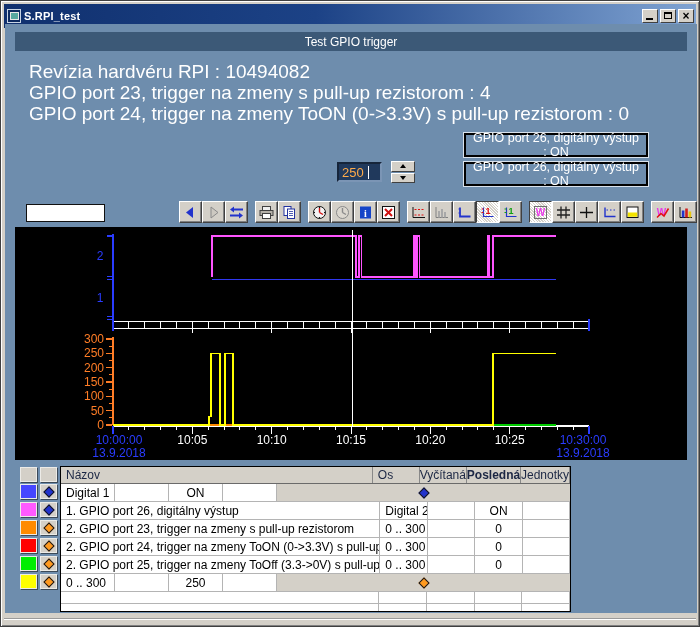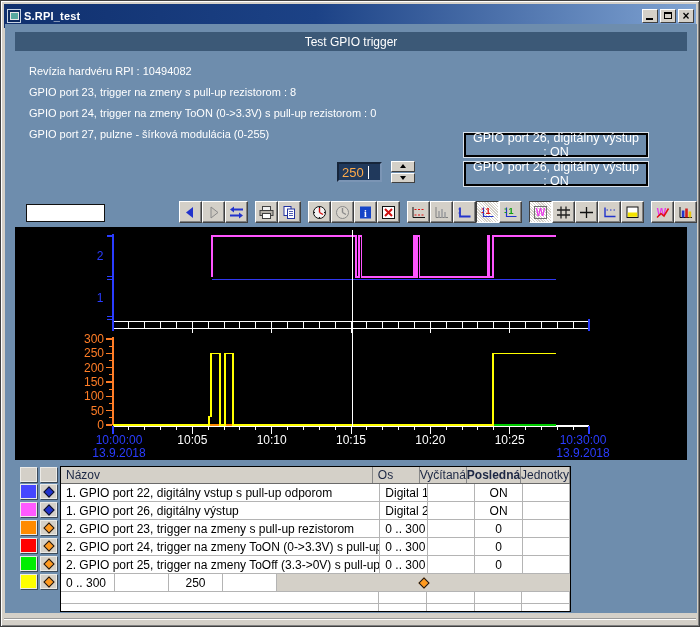--- a/index.html
+++ b/index.html
@@ -18,21 +18,21 @@
     position:relative;padding:0;cursor:default;}
   .glyph-min{position:absolute;left:3px;bottom:2px;width:7px;height:2px;background:#000;}
   .glyph-max{position:absolute;left:3px;top:2px;width:8px;height:7px;border:1px solid #000;border-top-width:2px;}
   .glyph-close{position:absolute;left:0;top:0;right:0;bottom:0;color:#000;font-size:12px;font-weight:bold;
     line-height:12px;text-align:center;}
   
   #client{position:absolute;left:4px;top:23px;width:692px;height:589px;background:#6e8dad;overflow:hidden;}
   #bottom-groove{position:absolute;left:3px;right:3px;top:617px;height:2px;border-top:1px solid #9a9a9a;border-bottom:1px solid #fff;}
   #form-header{position:absolute;left:10px;top:8px;width:672px;height:19px;background:#3c5977;color:#fff;
     font-size:12px;display:flex;align-items:center;justify-content:center;}
-  #info-lines{position:absolute;left:24px;top:37px;color:#fff;font-size:11px;}
+  #info-lines{position:absolute;left:24px;top:37px;color:#fff;font-size:19px;}
   .info-line{height:21px;line-height:21px;white-space:pre;}
   #pwm-input{position:absolute;left:332px;top:138px;width:45px;height:20px;background:#20395c;color:#ffab4a;
     font-size:13px;font-family:"Liberation Sans",sans-serif;padding:1px 3px;border:2px solid;
     border-color:#16253a #7b95b5 #7b95b5 #16253a;
     background-image:linear-gradient(#fff,#fff);background-size:1px 13px;background-position:29px 2px;background-repeat:no-repeat;}
   #pwm-spinner{position:absolute;left:386px;top:137px;width:24px;height:22px;display:flex;flex-direction:column;gap:1px;}
   .spinbtn{flex:1;background:#d4d0c8;border:1px solid;border-color:#fff #404040 #404040 #fff;
     display:flex;align-items:center;justify-content:center;padding:0;}
   .tri-up{width:0;height:0;border-left:3px solid transparent;border-right:3px solid transparent;border-bottom:4px solid #000;}
   .tri-down{width:0;height:0;border-left:3px solid transparent;border-right:3px solid transparent;border-top:4px solid #000;}
@@ -81,23 +81,22 @@
         </button>
         <button class="winbtn">
           <span class="glyph-close">×</span>
         </button>
       </span>
   </div>
   <div id="client">
     <div id="form-header">Test GPIO trigger</div>
     <div id="info-lines">
         <div class="info-line">Revízia hardvéru RPI : 10494082</div>
-        <div class="info-line">GPIO port 23, trigger na zmeny s pull-up rezistorom : 8</div>
+        <div class="info-line">GPIO port 23, trigger na zmeny s pull-up rezistorom : 4</div>
         <div class="info-line">GPIO port 24, trigger na zmeny ToON (0-&gt;3.3V) s pull-up rezistorom : 0</div>
-        <div class="info-line">GPIO port 27, pulzne - šírková modulácia (0-255)</div>
       </div>
     <input id="pwm-input" value="250" style="">
     <div id="pwm-spinner">
       <button class="spinbtn">
           <span class="tri-up"></span>
         </button>
       <button class="spinbtn">
           <span class="tri-down"></span>
         </button>
     </div>
@@ -405,21 +404,20 @@
     <div id="signal-table">
         <div class="thead">
           <div class="cell" style="width: 365px;">Názov</div>
           <div class="cell" style="width: 54px;">Os</div>
           <div class="cell center" style="width: 54px;">Vyčítaná</div>
           <div class="cell center" style="width: 54px; font-weight: bold;">Posledná</div>
           <div class="cell center" style="width: 54px;">Jednotky</div>
           <div class="cell dcell" style="flex: 1 1 0%;"></div>
         </div>
         <div class="trow">
-          <div class="cell" style="width: 365px;">1. GPIO port 22, digitálny vstup s pull-up odporom</div>
           <div class="cell" style="width: 54px;">Digital 1</div>
           <div class="cell center" style="width: 54px;"></div>
           <div class="cell center" style="width: 54px;">ON</div>
           <div class="cell center" style="width: 54px;"></div>
           <div class="cell dcell" style="flex: 1 1 0%;">
             <span class="dmd" style="background: rgb(34, 51, 204);"></span>
           </div>
         </div>
         <div class="trow">
           <div class="cell" style="width: 365px;">1. GPIO port 26, digitálny výstup</div>

